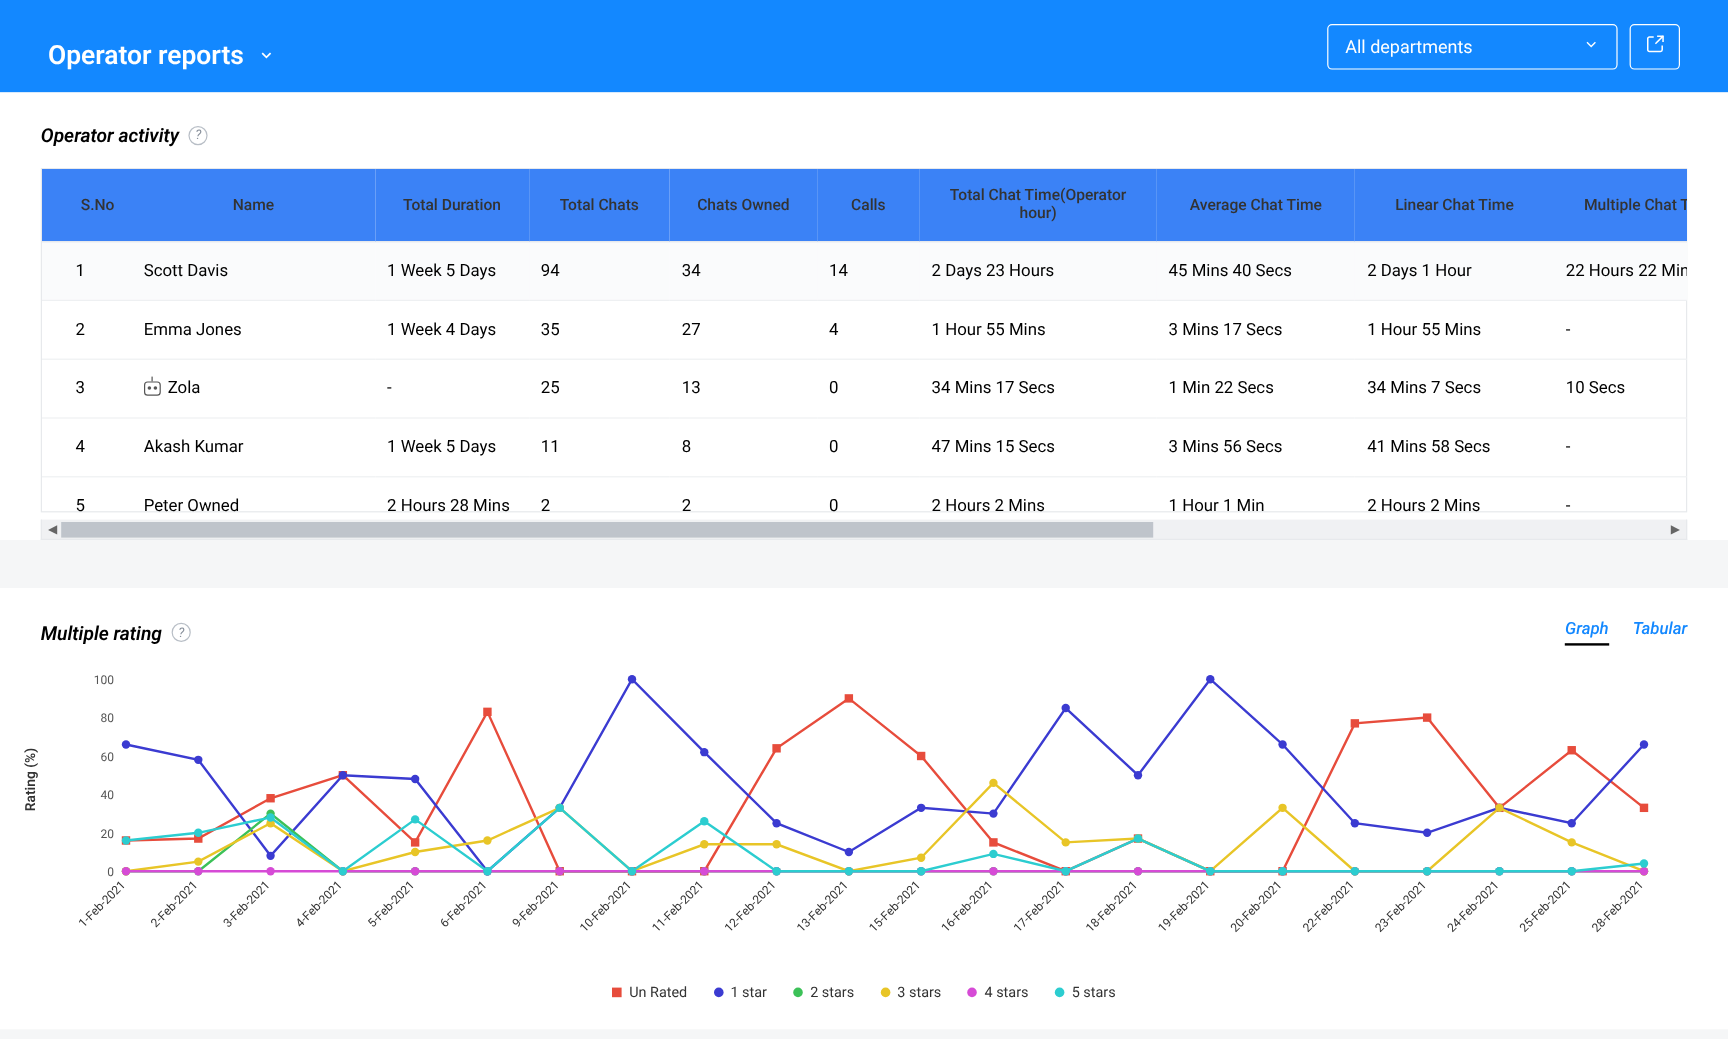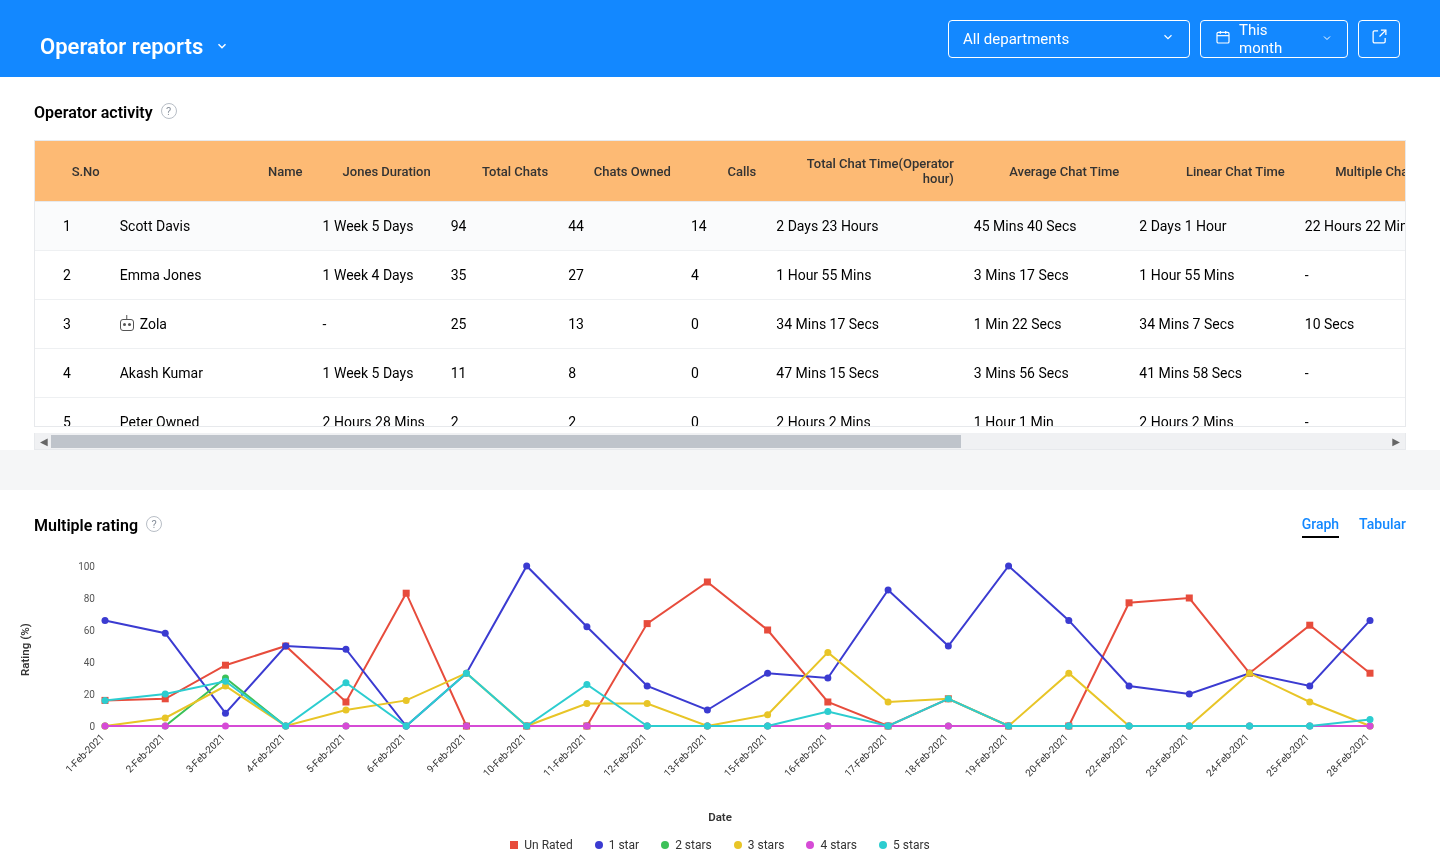--- a/index.html
+++ b/index.html
@@ -34,34 +34,34 @@
     font-size: 15px;
     margin-left: 10px;
     background: transparent;
   }
   .hbtn.wide { width: 242px; justify-content: space-between; }
   .hbtn.month { width: 148px; gap:8px; }
   .hbtn.icon-only { width: 42px; justify-content: center; padding:0; }
   
   .panel { background:#fff; }
   .panel-head {
-    display:flex; gap:8px;
+    display:flex; align-items:center; gap:8px;
     padding: 26px 34px 18px 34px;
-    font-size: 16px; font-weight: 600; color:#000;
+    font-size: 16px; font-weight: 600; color:#000;font-style:italic;
   }
   .help-ico { width:16px; height:16px; border:1px solid #b8bec6; border-radius:50%; color:#89919c; font-size:11px; display:inline-flex; align-items:center; justify-content:center; font-weight:400; }
   .panel-head-right { margin-left:auto; display:flex; gap:20px; font-size:14px; font-weight:500; }
   .tab-link { color:#1388ff; padding-bottom:4px; }
   .tab-link.active { border-bottom:2px solid #000000; }
   
   .table-wrap { margin: 0 34px 6px 34px; border:1px solid #e7e9ec; position:relative; }
   .table-scroll { height: 285px; overflow:auto; }
   table { border-collapse: collapse; width: 1420px; table-layout: fixed; }
   thead th {
-    background:#fdba74; text-align:right; font-weight:500; font-size:13px; color:#333;
+    background:#3b82f6; text-align:center; font-weight:500; font-size:13px; color:#333;
     padding: 15px 10px; border-bottom:1px solid #e7e9ec;
   }
   tbody td { padding: 16px 10px; font-size:14px; color:#000; border-bottom:1px solid #eef0f2; }
   tbody tr:first-child td { background:#fafbfc; }
   th:nth-child(1), td:nth-child(1){ width:70px; padding-left:28px; }
   th:nth-child(2), td:nth-child(2){ width:190px; }
   th:nth-child(3), td:nth-child(3){ width:120px; }
   th:nth-child(4), td:nth-child(4){ width:110px; }
   th:nth-child(5), td:nth-child(5){ width:115px; }
   th:nth-child(6), td:nth-child(6){ width:80px; }
@@ -102,36 +102,20 @@
   </div>
   <div class="topbar-spacer"></div>
   <div class="hbtn wide">
     <span>All departments</span>
     <span>
       <svg width="14" height="14" viewBox="0 0 24 24" fill="none" stroke="#fff" stroke-width="2">
           <polyline points="6 9 12 15 18 9"></polyline>
         </svg>
     </span>
   </div>
-  <div class="hbtn month">
-    <span>
-      <svg width="16" height="16" viewBox="0 0 24 24" fill="none" stroke="#fff" stroke-width="1.8">
-          <rect x="3" y="5" width="18" height="16" rx="2"></rect>
-          <line x1="3" y1="10" x2="21" y2="10"></line>
-          <line x1="8" y1="3" x2="8" y2="7"></line>
-          <line x1="16" y1="3" x2="16" y2="7"></line>
-        </svg>
-    </span>
-    <span>This month</span>
-    <span style="margin-left:auto;">
-      <svg width="12" height="12" viewBox="0 0 24 24" fill="none" stroke="#fff" stroke-width="2">
-          <polyline points="6 9 12 15 18 9"></polyline>
-        </svg>
-    </span>
-  </div>
   <div class="hbtn icon-only">
     <span>
       <svg width="17" height="17" viewBox="0 0 24 24" fill="none" stroke="#fff" stroke-width="1.8">
           <path d="M14 3h7v7"></path>
           <path d="M21 3l-9 9"></path>
           <path d="M20 14v5a2 2 0 0 1-2 2H5a2 2 0 0 1-2-2V6a2 2 0 0 1 2-2h5"></path>
         </svg>
     </span>
   </div>
 </div>
@@ -141,37 +125,37 @@
     <span>Operator activity</span>
     <span class="help-ico">?</span>
   </div>
   <div class="table-wrap">
     <div class="table-scroll">
       <table>
         <thead>
             <tr id="thead-row">
               <th>S.No</th>
               <th>Name</th>
-              <th>Jones Duration</th>
+              <th>Total Duration</th>
               <th>Total Chats</th>
               <th>Chats Owned</th>
               <th>Calls</th>
               <th>Total Chat Time(Operator hour)</th>
               <th>Average Chat Time</th>
               <th>Linear Chat Time</th>
               <th>Multiple Chat Time</th>
             </tr>
           </thead>
         <tbody id="tbody">
             <tr>
               <td>1</td>
               <td>Scott Davis</td>
               <td>1 Week 5 Days</td>
               <td>94</td>
-              <td>44</td>
+              <td>34</td>
               <td>14</td>
               <td>2 Days 23 Hours</td>
               <td>45 Mins 40 Secs</td>
               <td>2 Days 1 Hour</td>
               <td>22 Hours 22 Mins</td>
             </tr>
             <tr>
               <td>2</td>
               <td>Emma Jones</td>
               <td>1 Week 4 Days</td>
@@ -406,21 +390,20 @@
         <circle cx="838.0952380952381" cy="170" r="3.5" fill="#2ccdd0"></circle>
         <circle cx="898.3333333333334" cy="142.8" r="3.5" fill="#2ccdd0"></circle>
         <circle cx="958.5714285714286" cy="170" r="3.5" fill="#2ccdd0"></circle>
         <circle cx="1018.8095238095239" cy="170" r="3.5" fill="#2ccdd0"></circle>
         <circle cx="1079.047619047619" cy="170" r="3.5" fill="#2ccdd0"></circle>
         <circle cx="1139.2857142857142" cy="170" r="3.5" fill="#2ccdd0"></circle>
         <circle cx="1199.5238095238096" cy="170" r="3.5" fill="#2ccdd0"></circle>
         <circle cx="1259.7619047619048" cy="170" r="3.5" fill="#2ccdd0"></circle>
         <circle cx="1320" cy="163.6" r="3.5" fill="#2ccdd0"></circle>
       </svg>
-    <div class="chart-xlabel">Date</div>
     <div class="legend" id="legend">
         <span><span class="mk" style="background: rgb(231, 76, 60);"></span>Un Rated</span>
         <span><span class="mk" style="background: rgb(59, 59, 209); border-radius: 50%;"></span>1 star</span>
         <span><span class="mk" style="background: rgb(60, 193, 88); border-radius: 50%;"></span>2 stars</span>
         <span><span class="mk" style="background: rgb(232, 197, 39); border-radius: 50%;"></span>3 stars</span>
         <span><span class="mk" style="background: rgb(214, 75, 214); border-radius: 50%;"></span>4 stars</span>
         <span><span class="mk" style="background: rgb(44, 205, 208); border-radius: 50%;"></span>5 stars</span>
       </div>
   </div>
 </div>

